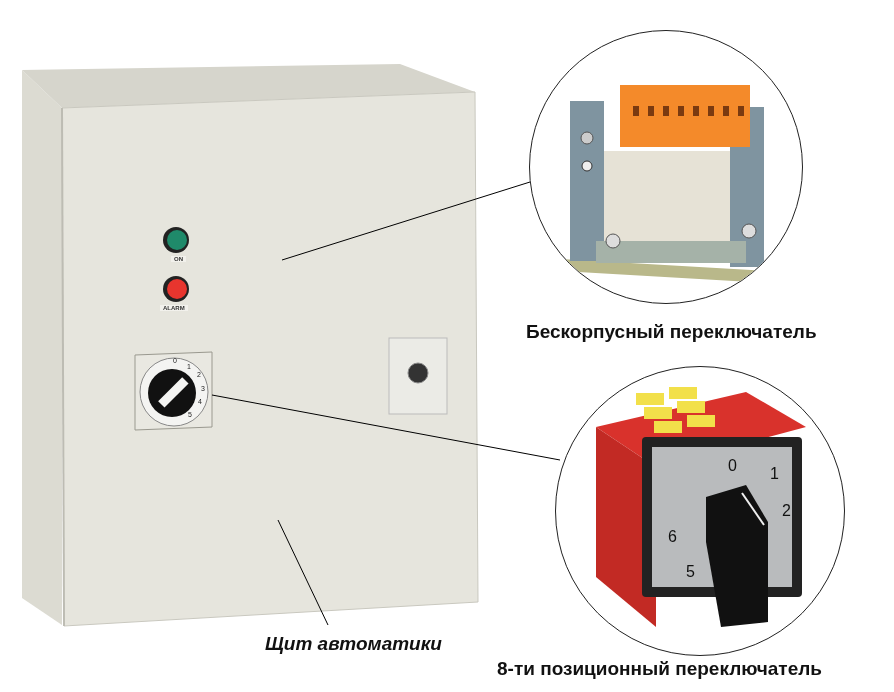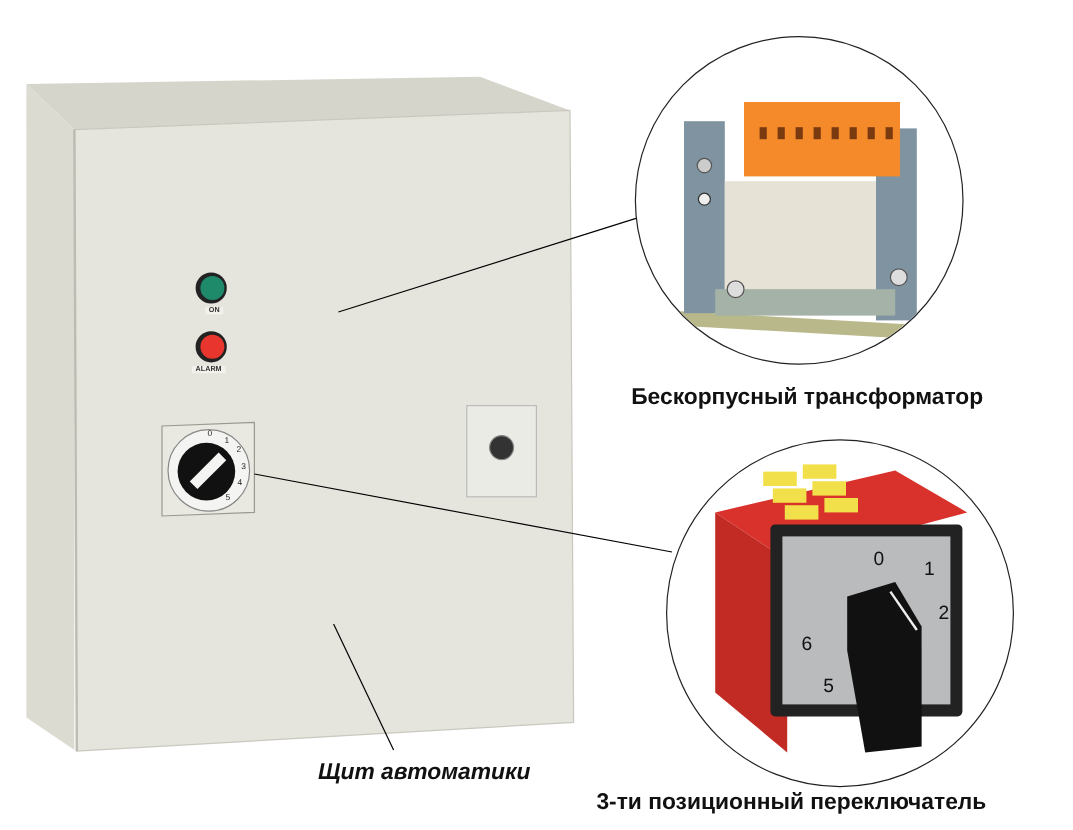--- a/index.html
+++ b/index.html
@@ -69,21 +69,21 @@
         <rect x="178" y="75" width="6" height="10"></rect>
       <rect x="193" y="75" width="6" height="10"></rect>
         <rect x="208" y="75" width="6" height="10"></rect>
     </g>
     <circle cx="83" cy="210" r="7" fill="#ddd" stroke="#555"></circle>
     <circle cx="219" cy="200" r="7" fill="#ddd" stroke="#555"></circle>
     <circle cx="57" cy="107" r="6" fill="#ccc" stroke="#555"></circle>
     <circle cx="57" cy="135" r="5" fill="#eee" stroke="#333"></circle>
   </svg>
 </div>
-<div class="label" style="left:526px;top:321px;">Бескорпусный трансформатор</div>
+<div class="label" style="left:526px;top:321px;">Бескорпусный переключатель</div>
 
 <div class="circle" style="left:555px;top:366px;width:288px;height:288px;">
   <svg width="288" height="288">
     <polygon points="40,60 190,25 250,60 100,100" fill="#d9322c"></polygon>
     <polygon points="40,60 100,100 100,260 40,210" fill="#c22a24"></polygon>
     <g fill="#f2e04a">
       <rect x="80" y="26" width="28" height="12"></rect>
         <rect x="113" y="20" width="28" height="12"></rect>
       <rect x="88" y="40" width="28" height="12"></rect>
         <rect x="121" y="34" width="28" height="12"></rect>
@@ -96,15 +96,15 @@
       <text x="172" y="104">0</text>
       <text x="214" y="112">1</text>
       <text x="226" y="149">2</text>
       <text x="112" y="175">6</text>
       <text x="130" y="210">5</text>
     </g>
     <polygon points="150,130 190,118 212,155 212,255 165,260 150,175" fill="#111"></polygon>
     <line x1="186" y1="126" x2="208" y2="158" stroke="#eee" stroke-width="2"></line>
   </svg>
 </div>
-<div class="label" style="left:497px;top:658px;">3-ти позиционный переключатель</div>
+<div class="label" style="left:497px;top:658px;">8-ти позиционный переключатель</div>
 
 <div class="label" style="left:265px;top:633px;font-style:italic;">Щит автоматики</div>
 
 </body></html>

